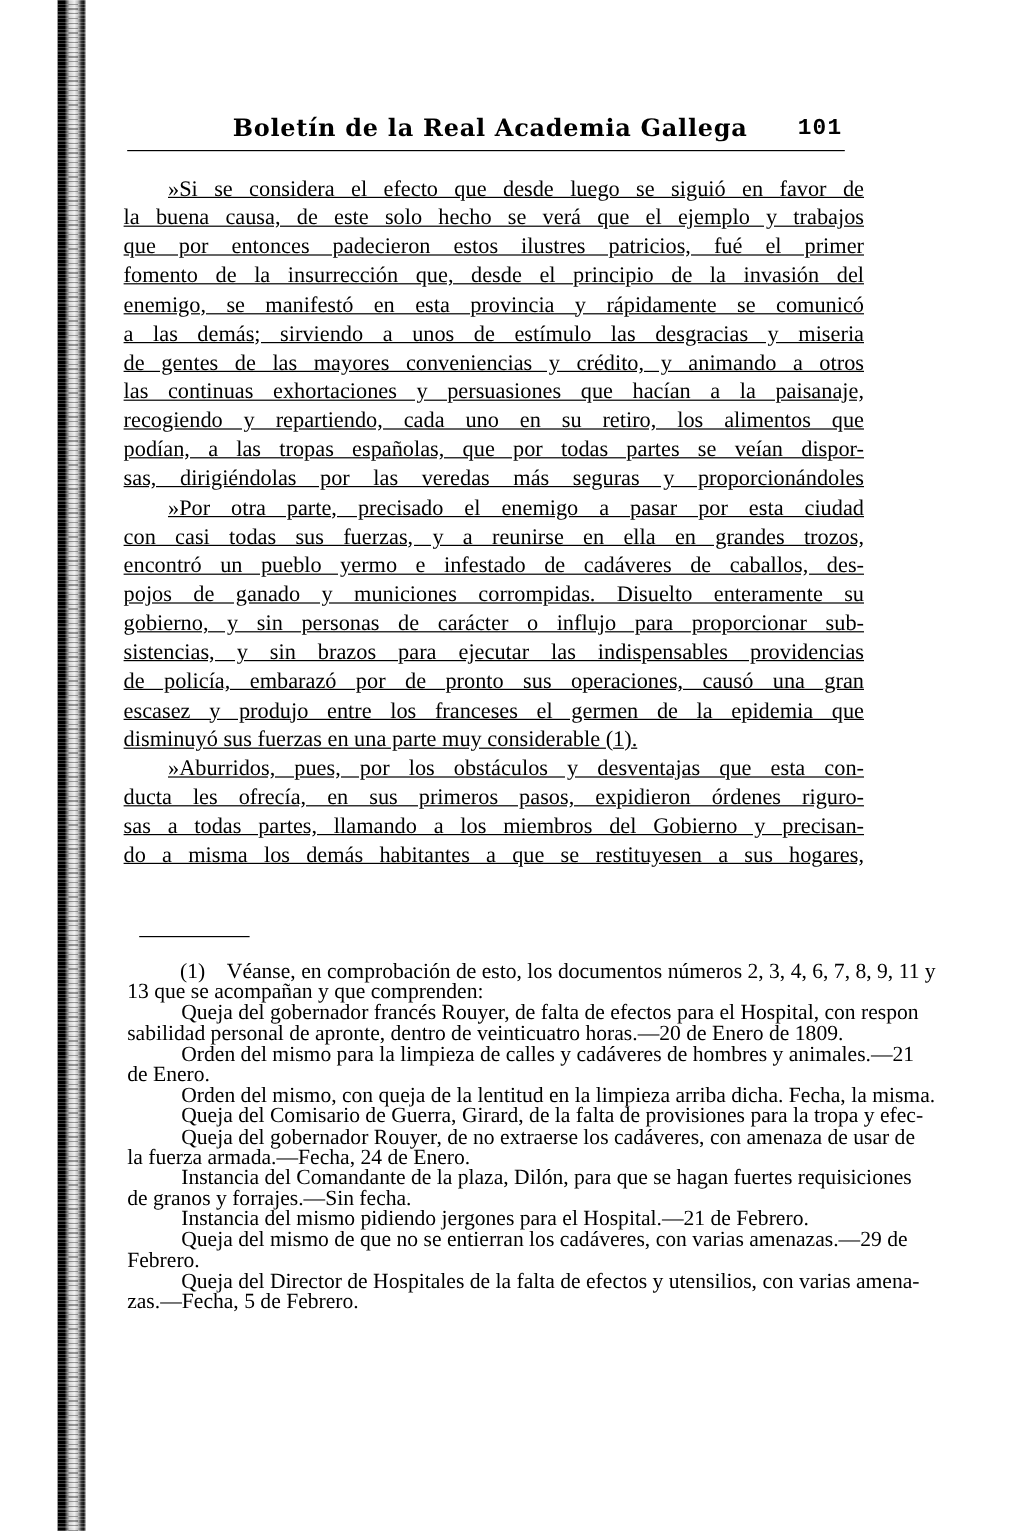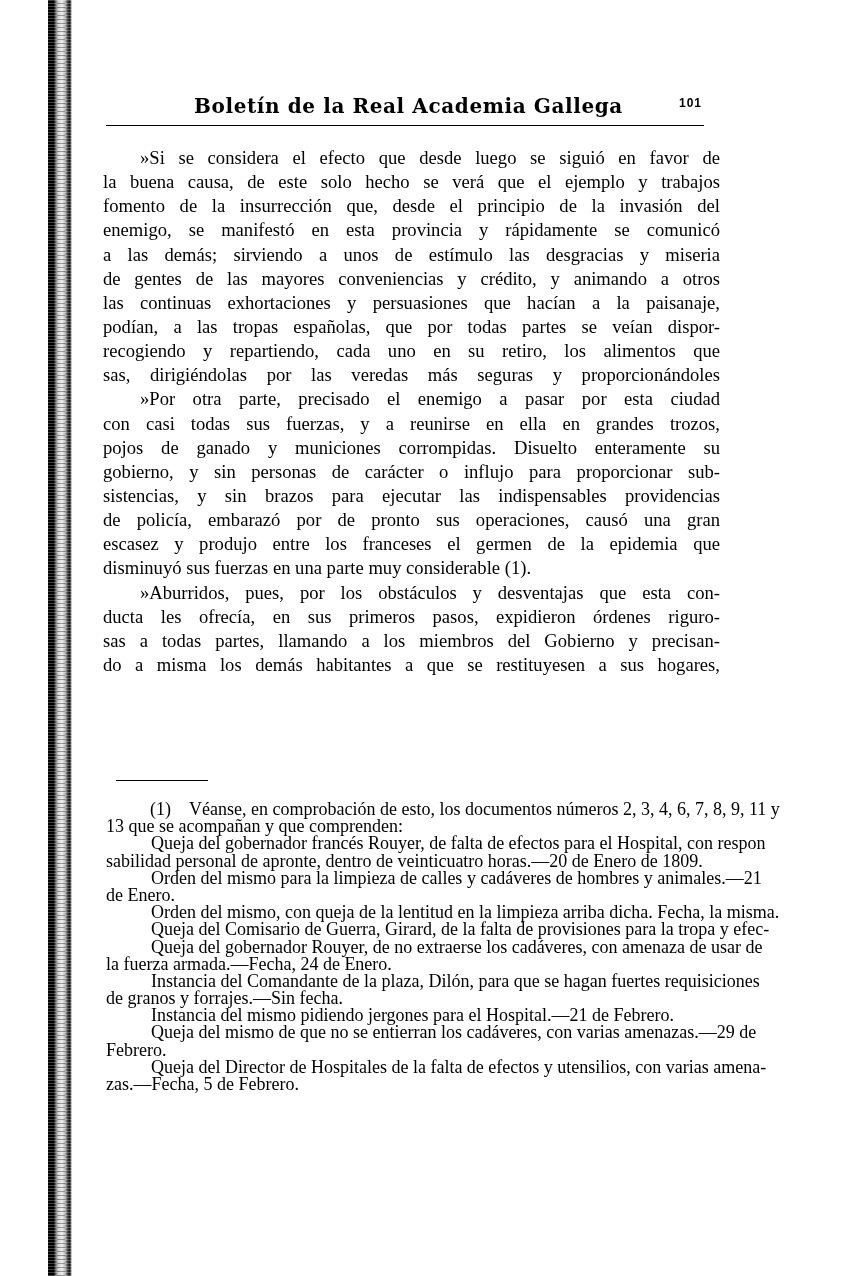--- a/index.html
+++ b/index.html
@@ -55,42 +55,43 @@
       font-family: "DejaVu Serif", serif;
       font-weight: bold;
       font-size: 20px;
       letter-spacing: 0.6px;
       white-space: nowrap;
     }
     .page-number {
       position: absolute;
       right: 2px;
       top: 4px;
-      font-family: Liberation Sans, sans-serif;
+      font-family: Liberation Mono, monospace;
       font-weight: bold;
-      font-size: 12px;
+      font-size: 19px;
       letter-spacing: 1px;
     }
     .head-rule {
       position: absolute;
       left: 58px;
       top: 125px;
       width: 598px;
       height: 0;
       border-top: 1.5px solid #000;
     }
     .body-text {
       position: absolute;
       left: 55px;
       top: 146px;
       width: 617px;
       font-family: "Liberation Serif", serif;
       font-size: 18.6px;
       line-height: 24.15px;
       text-align: justify;
+      text-decoration: underline;
     }
     .body-text .line {
       display: block;
       white-space: nowrap;
       text-align-last: justify;
       height: 24.15px;
     }
     .body-text .line.last {
       text-align-last: left;
     }
@@ -142,30 +143,32 @@
 
   <div class="running-head">
     <span class="running-title">Boletín de la Real Academia Gallega</span>
     <span class="page-number">101</span>
   </div>
   <div class="head-rule"></div>
 
   <div class="body-text">
     <span class="line indent">»Si se considera el efecto que desde luego se siguió en favor de</span>
     <span class="line">la buena causa, de este solo hecho se verá que el ejemplo y trabajos</span>
+    <span class="line">que por entonces padecieron estos ilustres patricios, fué el primer</span>
     <span class="line">fomento de la insurrección que, desde el principio de la invasión del</span>
     <span class="line">enemigo, se manifestó en esta provincia y rápidamente se comunicó</span>
     <span class="line">a las demás; sirviendo a unos de estímulo las desgracias y miseria</span>
     <span class="line">de gentes de las mayores conveniencias y crédito, y animando a otros</span>
     <span class="line">las continuas exhortaciones y persuasiones que hacían a la paisanaje,</span>
+    <span class="line">recogiendo y repartiendo, cada uno en su retiro, los alimentos que</span>
     <span class="line">podían, a las tropas españolas, que por todas partes se veían dispor-</span>
-    <span class="line">recogiendo y repartiendo, cada uno en su retiro, los alimentos que</span>
     <span class="line">sas, dirigiéndolas por las veredas más seguras y proporcionándoles</span>
     <span class="line indent">»Por otra parte, precisado el enemigo a pasar por esta ciudad</span>
     <span class="line">con casi todas sus fuerzas, y a reunirse en ella en grandes trozos,</span>
+    <span class="line">encontró un pueblo yermo e infestado de cadáveres de caballos, des-</span>
     <span class="line">pojos de ganado y municiones corrompidas. Disuelto enteramente su</span>
     <span class="line">gobierno, y sin personas de carácter o influjo para proporcionar sub-</span>
     <span class="line">sistencias, y sin brazos para ejecutar las indispensables providencias</span>
     <span class="line">de policía, embarazó por de pronto sus operaciones, causó una gran</span>
     <span class="line">escasez y produjo entre los franceses el germen de la epidemia que</span>
     <span class="line last">disminuyó sus fuerzas en una parte muy considerable (1).</span>
     <span class="line indent">»Aburridos, pues, por los obstáculos y desventajas que esta con-</span>
     <span class="line">ducta les ofrecía, en sus primeros pasos, expidieron órdenes riguro-</span>
     <span class="line">sas a todas partes, llamando a los miembros del Gobierno y precisan-</span>
     <span class="line">do a misma los demás habitantes a que se restituyesen a sus hogares,</span>

